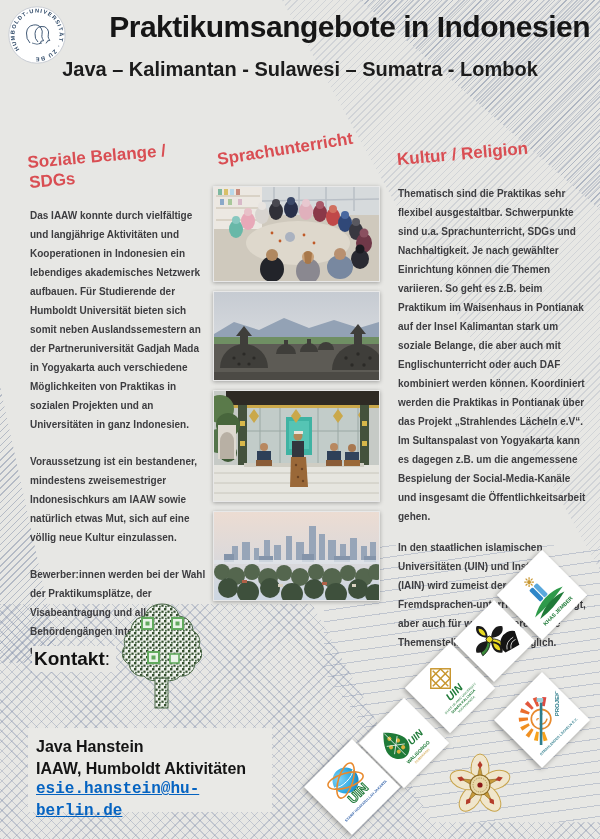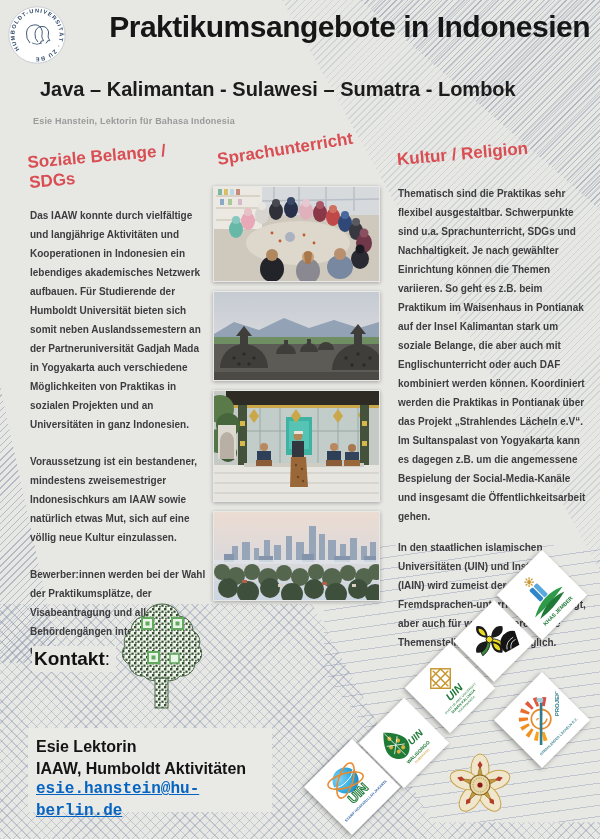--- a/index.html
+++ b/index.html
@@ -28,21 +28,21 @@
   }
   .pat-ruled{
     clip-path:polygon(54% 65%,100% 65%,100% 98%,72% 98%,54% 80%);
     background:repeating-linear-gradient(352deg,rgba(120,135,168,.35) 0 1px,transparent 1px 11px);
   }
 
   .z{position:absolute;z-index:1;}
 
   
   .title{left:78px;top:10px;width:512px;text-align:right;font-size:30px;font-weight:bold;color:#161616;letter-spacing:-.5px;}
-  .subtitle{left:40px;top:58px;width:520px;font-size:20px;font-weight:bold;color:#1c1c1c;margin-top:20px;}
+  .subtitle{left:40px;top:58px;width:520px;text-align:center;font-size:20px;font-weight:bold;color:#1c1c1c;}
   .byline{left:33px;top:116px;font-size:9px;font-weight:bold;color:#9a9a9a;letter-spacing:.2px;}
 
   
   .col{position:absolute;z-index:1;}
   .col-left{left:30px;top:153px;width:176px;}
   .col-mid{left:213px;top:150px;width:168px;}
   .col-right{left:398px;top:150px;width:188px;}
   .colhead{font-size:17px;font-weight:bold;color:#d94e53;line-height:1.15;white-space:pre-line;transform-origin:left bottom;margin:0 0 14px 0;}
   .rot5{transform:rotate(-5deg);}
   .rot9{transform:rotate(-9deg);margin-left:6px;}
@@ -88,21 +88,20 @@
     </text>
     <g stroke="#2c4766" stroke-width="0.9" fill="none">
       <path d="M22 37 q-4-4 -3.5-10 q.5-7 7-8 q5-.8 7.5 3 q2 3 1 6.5 q-.6 2.2 .4 4 l1.2 2.2 l-2.4 .4 q-.4 2 -2 2.6"></path>
       <path d="M30 36 q-3.5-3 -3-8.5 q.5-6 6-7 q4.5-.7 6.5 2.6 q1.7 2.7 .8 5.8 q-.5 2 .4 3.6 l1.1 2 l-2.2 .3 q-.3 1.8 -1.8 2.4"></path>
       <path d="M24 37 q5 2.5 10 0" stroke-width="0.7"></path>
     </g>
   </svg>
 
   <div class="z title">Praktikumsangebote in Indonesien</div>
   <div class="z subtitle">Java – Kalimantan - Sulawesi – Sumatra - Lombok</div>
-  <div class="z byline">Esie Hanstein, Lektorin für Bahasa Indonesia</div>
 
   <div class="col col-left">
     <h2 class="colhead rot5">Soziale Belange /
 SDGs</h2>
     <p class="body-text">Das IAAW konnte durch vielfältige und langjährige Aktivitäten und Kooperationen in Indonesien ein lebendiges akademisches Netzwerk aufbauen. Für Studierende der Humboldt Universität bieten sich somit neben Auslandssemestern an der Partneruniversität Gadjah Mada in Yogyakarta auch verschiedene Möglichkeiten von Praktikas in sozialen Projekten und an Universitäten in ganz Indonesien.</p>
     <p class="body-text">Voraussetzung ist ein bestandener, mindestens zweisemestriger Indonesischkurs am IAAW sowie natürlich etwas Mut, sich auf eine völlig neue Kultur einzulassen.</p>
     <p class="body-text">Bewerber:innen werden bei der Wahl der Praktikumsplätze, der Visabeantragung und allen Behördengängen intensiv beraten und unterstützt.</p>
   </div>
 
   <div class="col col-mid">
@@ -381,21 +380,21 @@
       <rect x="50" y="16" width="11" height="11" fill="#eaf4e8" stroke="#62aa5e" stroke-width="2"></rect>
         <rect x="53.5" y="19.5" width="4" height="4" fill="#62aa5e"></rect>
       <rect x="26" y="50" width="11" height="11" fill="#eaf4e8" stroke="#62aa5e" stroke-width="2"></rect>
         <rect x="29.5" y="53.5" width="4" height="4" fill="#62aa5e"></rect>
       <rect x="48" y="52" width="9" height="9" fill="#eaf4e8" stroke="#62aa5e" stroke-width="1.6"></rect>
     </g>
   </svg>
 
   <div class="z kontakt"><span>Kontakt</span><span class="colon">:</span></div>
   <div class="z contact-panel">
-    <div class="line">Esie Lektorin</div>
+    <div class="line">Java Hanstein</div>
     <div class="line">IAAW, Humboldt Aktivitäten</div>
     <a href="#">esie.hanstein@hu-berlin.de</a>
   </div>
 
   <div class="logocard" style="left:510px;top:563px;width:64px;height:64px;">
     <svg class="logoinner" width="56" height="56" viewBox="0 0 46 46">
       <g transform="translate(23,8)" fill="#c8962e">
         <circle r="1.6"></circle>
           <g stroke="#c8962e" stroke-width="1">
             <line x1="0" y1="-4" x2="0" y2="-2"></line>

